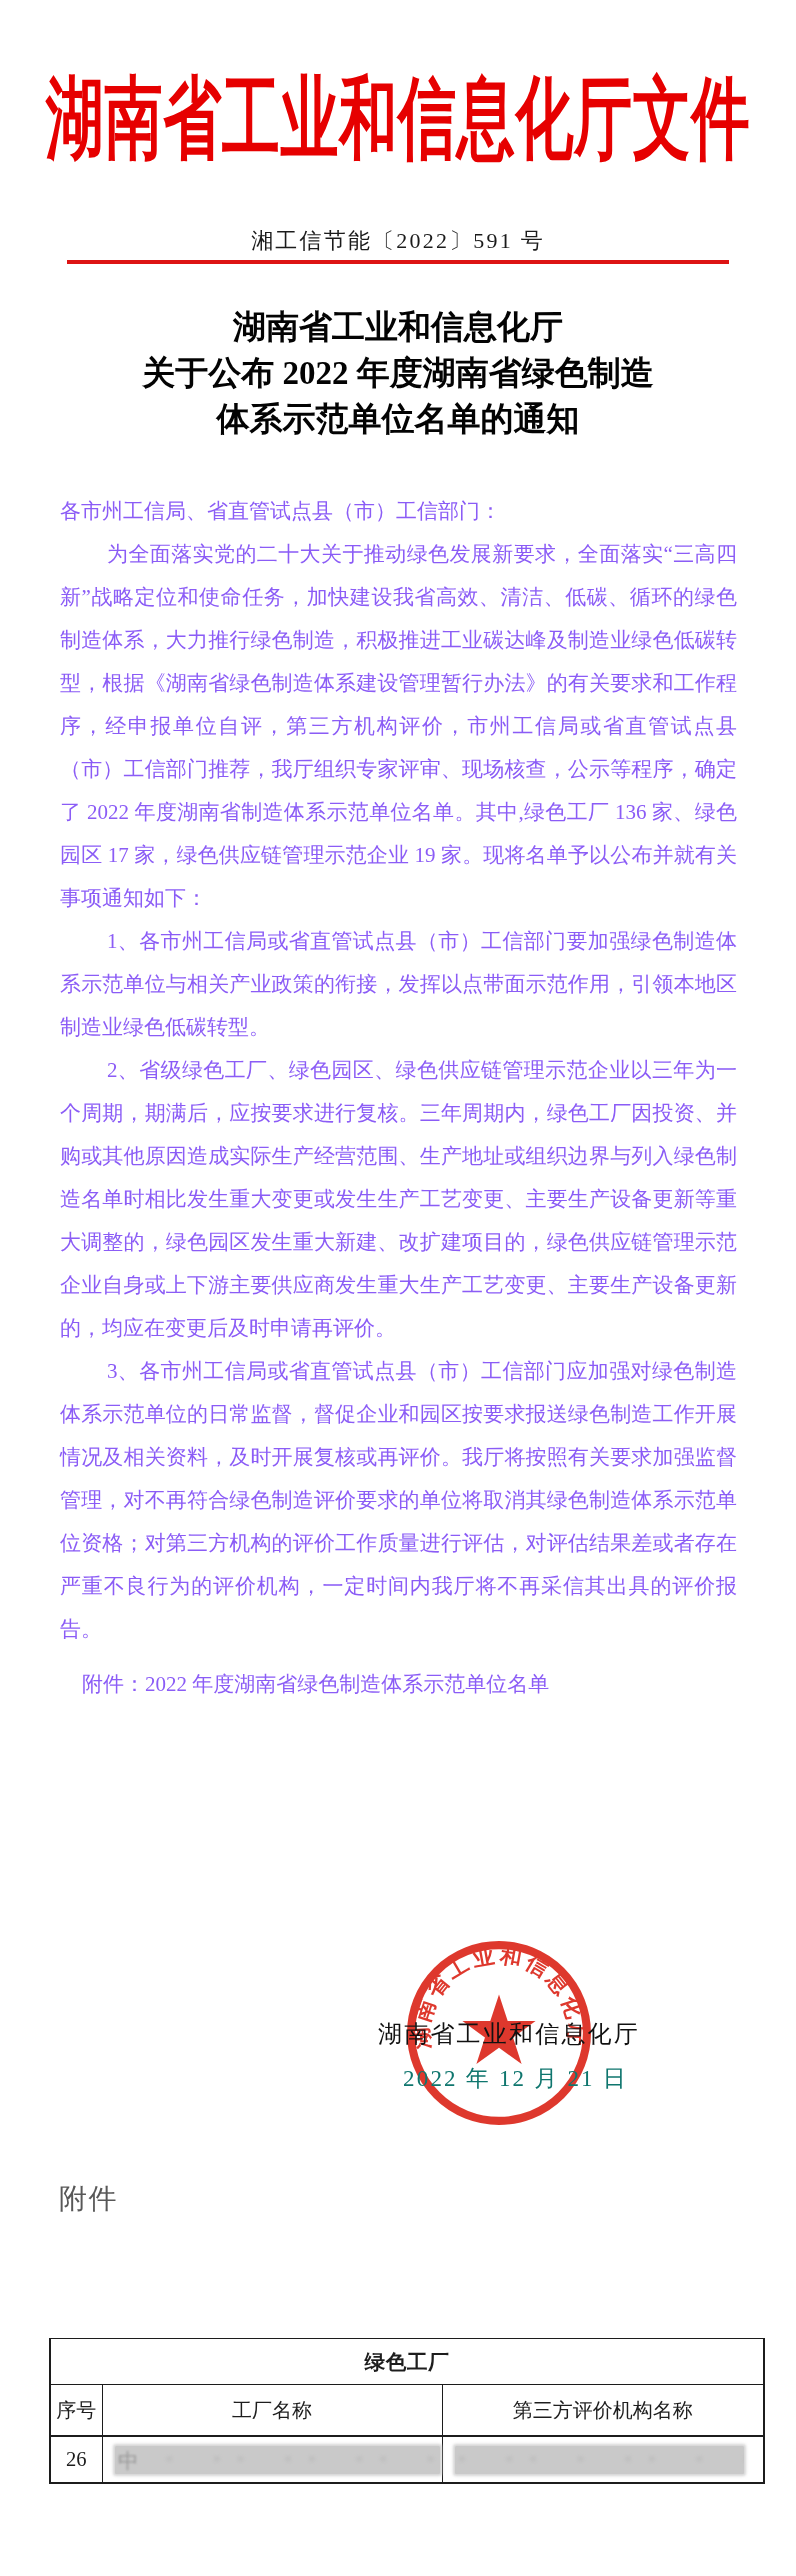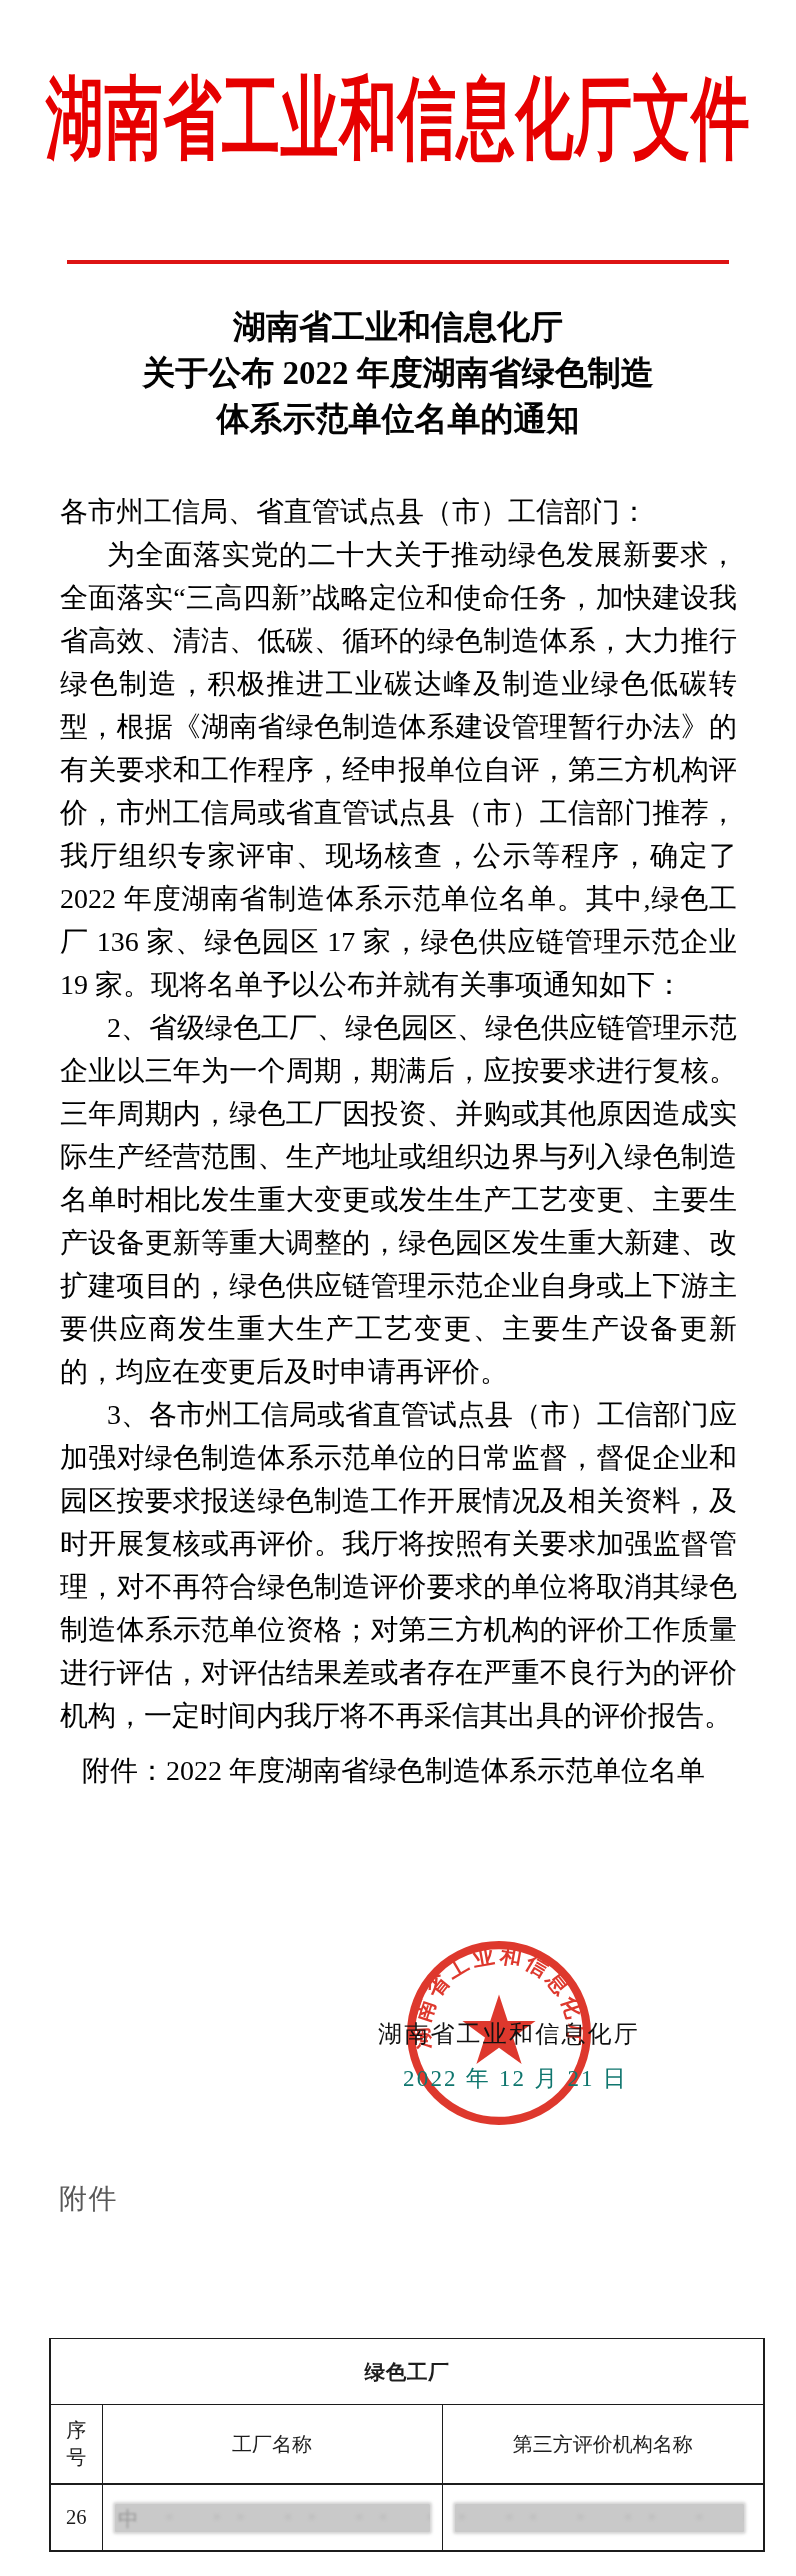--- a/index.html
+++ b/index.html
@@ -21,21 +21,21 @@
   }
   .red-line{position:absolute;top:260px;left:67px;width:662px;height:4.4px;background:#dd1414;}
   
   .notice-title{
     position:absolute;top:304px;left:0;width:100%;text-align:center;
     font-size:33px;line-height:46px;font-weight:bold;color:#030303;
   }
   
   .body-block{
     position:absolute;top:490px;left:60px;width:677px;
-    font-size:28px;line-height:43px;text-align:justify;color:#000000;
+    font-size:21px;line-height:43px;text-align:justify;color:#8b5cf6;
   }
   .body-block p{margin:0;text-indent:47px;}
   .body-block .salutation{text-indent:0;}
   .body-block .attach-ref{margin-top:12px;text-indent:22px;}
   
   .sig-agency{position:absolute;top:2018px;left:378px;font-size:24px;color:#111;letter-spacing:2.2px;z-index:3;}
   .sig-date{position:absolute;top:2063px;left:403px;font-size:23px;color:#0f766e;letter-spacing:2.2px;z-index:3;}
   .seal{position:absolute;top:1934px;left:400px;width:198px;height:198px;z-index:2;opacity:.93;}
   
   .attach-label{
@@ -46,21 +46,21 @@
   .attach-title{
     position:absolute;top:2252px;left:0;width:100%;text-align:center;
     font-size:31px;font-weight:bold;color:#050505;letter-spacing:0.7px;
   }
   
   table.green{
     position:absolute;top:2338px;left:49px;width:713px;
     border-collapse:collapse;table-layout:fixed;
     font-size:20.6px;color:#1d1d1d;
   }
-  table.green td{border:1.5px solid #1c1c1c;text-align:center;vertical-align:middle;padding:12px;margin-left:12px;}
+  table.green td{border:1.5px solid #1c1c1c;text-align:center;vertical-align:middle;padding:2px;margin-left:12px;}
   td.section-hd{
     height:41px;border:2.2px solid #1c1c1c;
     font-family:"Liberation Sans","DejaVu Sans",sans-serif;
     font-weight:bold;font-size:20.6px;letter-spacing:0.7px;
   }
   tr.colhead td{height:46px;font-size:20px;border-bottom:2.2px solid #1c1c1c;}
   tr.datarow td{height:45px;}
   tr.datarow td.txt{text-align:left;padding-left:10.3px;font-size:21.4px;}
   tr.lastrow td{height:41px;border-top:2.2px solid #1c1c1c;}
   table.green tr td:first-child{border-left:2.2px solid #1c1c1c;}
@@ -84,31 +84,33 @@
 </style>
 </head>
 <body>
 
 <div class="page">
 
   <div class="red-head">
     <span class="stretch">湖南省工业和信息化厅文件</span>
   </div>
 
+  <div class="doc-num">湘工信节能〔2022〕591 号</div>
   <div class="red-line"></div>
 
   <div class="notice-title">
     <div>湖南省工业和信息化厅</div>
     <div>关于公布 2022 年度湖南省绿色制造</div>
     <div>体系示范单位名单的通知</div>
   </div>
 
   <div class="body-block">
     <p class="salutation">各市州工信局、省直管试点县（市）工信部门：</p>
     <p>为全面落实党的二十大关于推动绿色发展新要求，全面落实“三高四新”战略定位和使命任务，加快建设我省高效、清洁、低碳、循环的绿色制造体系，大力推行绿色制造，积极推进工业碳达峰及制造业绿色低碳转型，根据《湖南省绿色制造体系建设管理暂行办法》的有关要求和工作程序，经申报单位自评，第三方机构评价，市州工信局或省直管试点县（市）工信部门推荐，我厅组织专家评审、现场核查，公示等程序，确定了 2022 年度湖南省制造体系示范单位名单。其中,绿色工厂 136 家、绿色园区 17 家，绿色供应链管理示范企业 19 家。现将名单予以公布并就有关事项通知如下：</p>
+    <p>1、各市州工信局或省直管试点县（市）工信部门要加强绿色制造体系示范单位与相关产业政策的衔接，发挥以点带面示范作用，引领本地区制造业绿色低碳转型。</p>
     <p>2、省级绿色工厂、绿色园区、绿色供应链管理示范企业以三年为一个周期，期满后，应按要求进行复核。三年周期内，绿色工厂因投资、并购或其他原因造成实际生产经营范围、生产地址或组织边界与列入绿色制造名单时相比发生重大变更或发生生产工艺变更、主要生产设备更新等重大调整的，绿色园区发生重大新建、改扩建项目的，绿色供应链管理示范企业自身或上下游主要供应商发生重大生产工艺变更、主要生产设备更新的，均应在变更后及时申请再评价。</p>
     <p>3、各市州工信局或省直管试点县（市）工信部门应加强对绿色制造体系示范单位的日常监督，督促企业和园区按要求报送绿色制造工作开展情况及相关资料，及时开展复核或再评价。我厅将按照有关要求加强监督管理，对不再符合绿色制造评价要求的单位将取消其绿色制造体系示范单位资格；对第三方机构的评价工作质量进行评估，对评估结果差或者存在严重不良行为的评价机构，一定时间内我厅将不再采信其出具的评价报告。</p>
     <p class="attach-ref">附件：2022 年度湖南省绿色制造体系示范单位名单</p>
   </div>
 
   <svg class="seal" viewBox="0 0 268 268" aria-hidden="true">
     <circle cx="134" cy="134" r="119" fill="none" stroke="#dc2a1e" stroke-width="11"></circle>
     <polygon fill="#dc2a1e" points="134,82 145.8,117.8 183.5,117.9 153,140.2 164.6,176.1 134,154 103.4,176.1 115,140.2 84.5,117.9 122.2,117.8"></polygon>
     <path id="sealArc" d="M 42.2 158.6 A 95 95 0 1 1 225.8 158.6" fill="none"></path>
     <text font-size="29" fill="#dc2a1e" letter-spacing="5" font-family="Liberation Serif, DejaVu Serif, serif" font-weight="bold">

